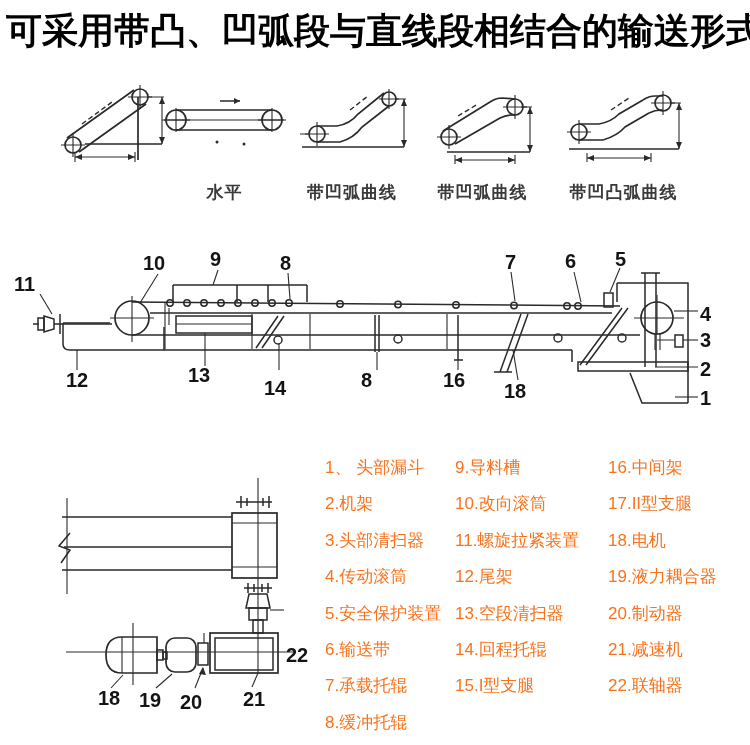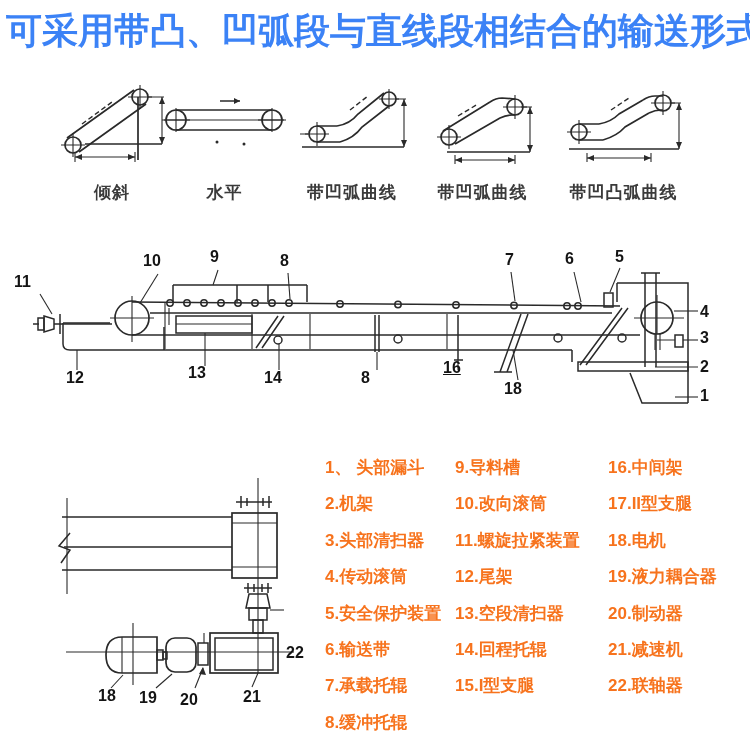--- a/index.html
+++ b/index.html
@@ -2,37 +2,37 @@
 <html><head>
 <meta charset="utf-8">
 <style>
   html,body{margin:0;padding:0;background:#fff;}
   .page{
     position:relative;width:750px;height:745px;background:#ffffff;overflow:hidden;
     font-family:"Liberation Sans","DejaVu Sans",sans-serif;
   }
   .title{
     position:absolute;left:6px;top:7px;width:744px;
-    font-size:36px;font-weight:700;color:#3b82f6;
+    font-size:36px;font-weight:700;color:#000000;
     letter-spacing:0px;white-space:nowrap;margin:0;
   }
   .thumb{position:absolute;top:80px;margin:0;text-align:center;}
   .thumb svg{display:block;margin:0 auto;}
   .thumb figcaption{
     margin-top:6px;font-size:17px;font-weight:600;color:#3a3a3a;letter-spacing:1px;
   }
   .diagram-svg{position:absolute;left:0;}
   .callout{
-    position:absolute;font-size:16px;font-weight:700;color:#141414;line-height:1;
+    position:absolute;font-size:20px;font-weight:700;color:#141414;line-height:1;
     white-space:nowrap;
   }
   .parts-list{position:absolute;left:325px;top:450px;display:flex;}
   .parts-list ul{list-style:none;margin:0;padding:0;}
   .parts-list li{
-    line-height:36.4px;font-size:17px;color:#f7731d;white-space:nowrap;font-weight:bold;
+    line-height:36.4px;font-size:17px;color:#f7731d;white-space:nowrap;
   }
   .col-1{width:130px;}
   .col-2{width:153px;}
   .col-3{width:145px;}
   svg .ln{stroke:#2a2a2a;stroke-width:1.5;fill:none;}
   svg .ln2{stroke:#2a2a2a;stroke-width:1.7;fill:none;}
   svg .dash{stroke:#2a2a2a;stroke-width:1.4;fill:none;stroke-dasharray:5 3;}
   svg .thin{stroke:#2a2a2a;stroke-width:1.1;fill:none;}
   svg .fillblk{fill:#2a2a2a;stroke:none;}
 </style>
@@ -48,21 +48,20 @@
       <path class="ln2" d="M15,58 L82,10 M27,72 L94,24"></path>
       <path class="dash" d="M30,44 L60,22"></path>
       <circle class="ln2" cx="21" cy="65" r="8"></circle>
         <path class="thin" d="M9,65 H33 M21,53 V77"></path>
       <circle class="ln2" cx="88" cy="17" r="8"></circle>
         <path class="thin" d="M76,17 H100 M88,5 V29"></path>
       <path class="ln2" d="M33,64 H110 M86,17 V80"></path>
       <path class="thin" d="M96,17 H112 M110,17 V64 M23,72 V82 M83,72 V82 M23,77 H83"></path>
       <path class="fillblk" d="M110,17 l-3,7 h6 Z M110,64 l-3,-7 h6 Z M23,77 l7,-3 v6 Z M83,77 l-7,-3 v6 Z"></path>
     </svg>
-    <figcaption>倾斜</figcaption>
   </figure>
 
   <figure class="thumb" style="left:162px;width:125px;">
     <svg width="125" height="95" viewBox="0 0 125 95">
       <path class="ln2" d="M14,30 H110 M14,50 H110"></path>
       <path class="thin" d="M2,40 H122"></path>
       <circle class="ln2" cx="14" cy="40" r="10"></circle>
         <path class="thin" d="M0,40 H28 M14,28 V52"></path>
       <circle class="ln2" cx="110" cy="40" r="10"></circle>
         <path class="thin" d="M96,40 H124 M110,28 V52"></path>
@@ -220,23 +219,23 @@
   <div class="callout" style="left:700px;top:304px;">4</div>
   <div class="callout" style="left:615px;top:249px;">5</div>
   <div class="callout" style="left:565px;top:251px;">6</div>
   <div class="callout" style="left:505px;top:252px;">7</div>
   <div class="callout" style="left:280px;top:253px;">8</div>
   <div class="callout" style="left:210px;top:249px;">9</div>
   <div class="callout" style="left:143px;top:253px;">10</div>
   <div class="callout" style="left:14px;top:274px;text-align:right;">11</div>
   <div class="callout" style="left:66px;top:370px;">12</div>
   <div class="callout" style="left:188px;top:365px;">13</div>
-  <div class="callout" style="left:264px;top:370px;">14</div>
+  <div class="callout" style="left:264px;top:378px;">14</div>
   <div class="callout" style="left:361px;top:370px;">8</div>
-  <div class="callout" style="left:443px;top:360px;text-decoration:underline;">16</div>
+  <div class="callout" style="left:443px;top:370px;">16</div>
   <div class="callout" style="left:504px;top:381px;">18</div>
 
   <svg class="diagram-svg" style="top:470px;" width="320" height="265" viewBox="0 0 320 265">
 
     <path class="ln" d="M62,47 H232 M64,77 H232 M62,100 H232"></path>
     <path class="ln" d="M70,63 L59,76 L70,80 L61,93"></path>
     <path class="thin" d="M67,28 V124"></path>
 
     <rect class="ln2" x="232" y="43" width="45" height="65"></rect>
     <path class="thin" d="M232,53 H277 M232,97 H277"></path>

